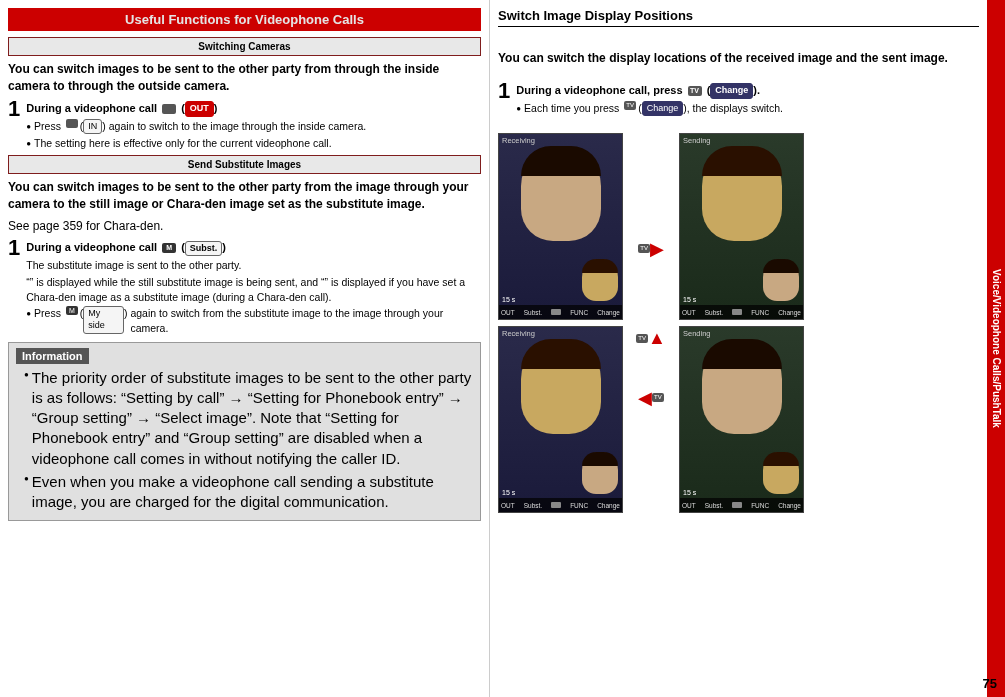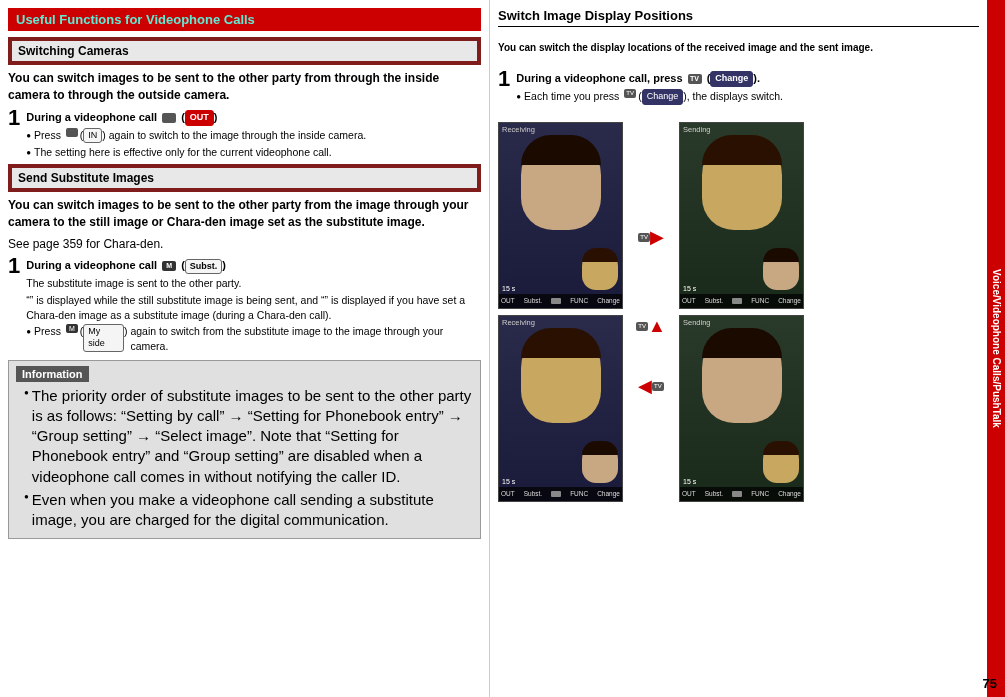--- a/index.html
+++ b/index.html
@@ -47,35 +47,37 @@
       align-items: center;
       justify-content: center;
       font-size: 10px;
       font-weight: bold;
       padding: 4px 0;
       flex-shrink: 0;
     }
 
     .section-title {
       background: #c00;
-      color: #5eead4;
+      color: #e5e5e5;
       font-weight: bold;
       font-size: 13px;
       padding: 4px 8px;
       margin-bottom: 6px;
+      text-align: center;
     }
 
     .subsection-title {
       background: #e8e8e8;
-      border: 4px solid #7f1d1d;
-      font-weight: bold;
-      font-size: 12px;
+      border: 1px solid #7f1d1d;
+      font-weight: bold;
+      font-size: 10px;
       padding: 3px 6px;
       margin-bottom: 5px;
       margin-top: 4px;
+      text-align: center;
     }
 
     .camera-table {
       width: 100%;
       border-collapse: collapse;
       margin-bottom: 6px;
       border: 1px solid #999;
     }
 
     .camera-table td {
@@ -207,24 +209,25 @@
     
     .right-title {
       font-size: 13px;
       font-weight: bold;
       border-bottom: 1px solid #000;
       padding-bottom: 3px;
       margin-bottom: 5px;
     }
 
     .switch-desc {
-      font-size: 10px;
+      font-size: 12px;
       font-weight: bold;
       margin-bottom: 6px;
       line-height: 1.4;
+      margin-top: 9px;
     }
 
     .page-number {
       font-size: 13px;
       font-weight: bold;
       text-align: center;
       position: absolute;
       bottom: 6px;
       right: 8px;
     }

